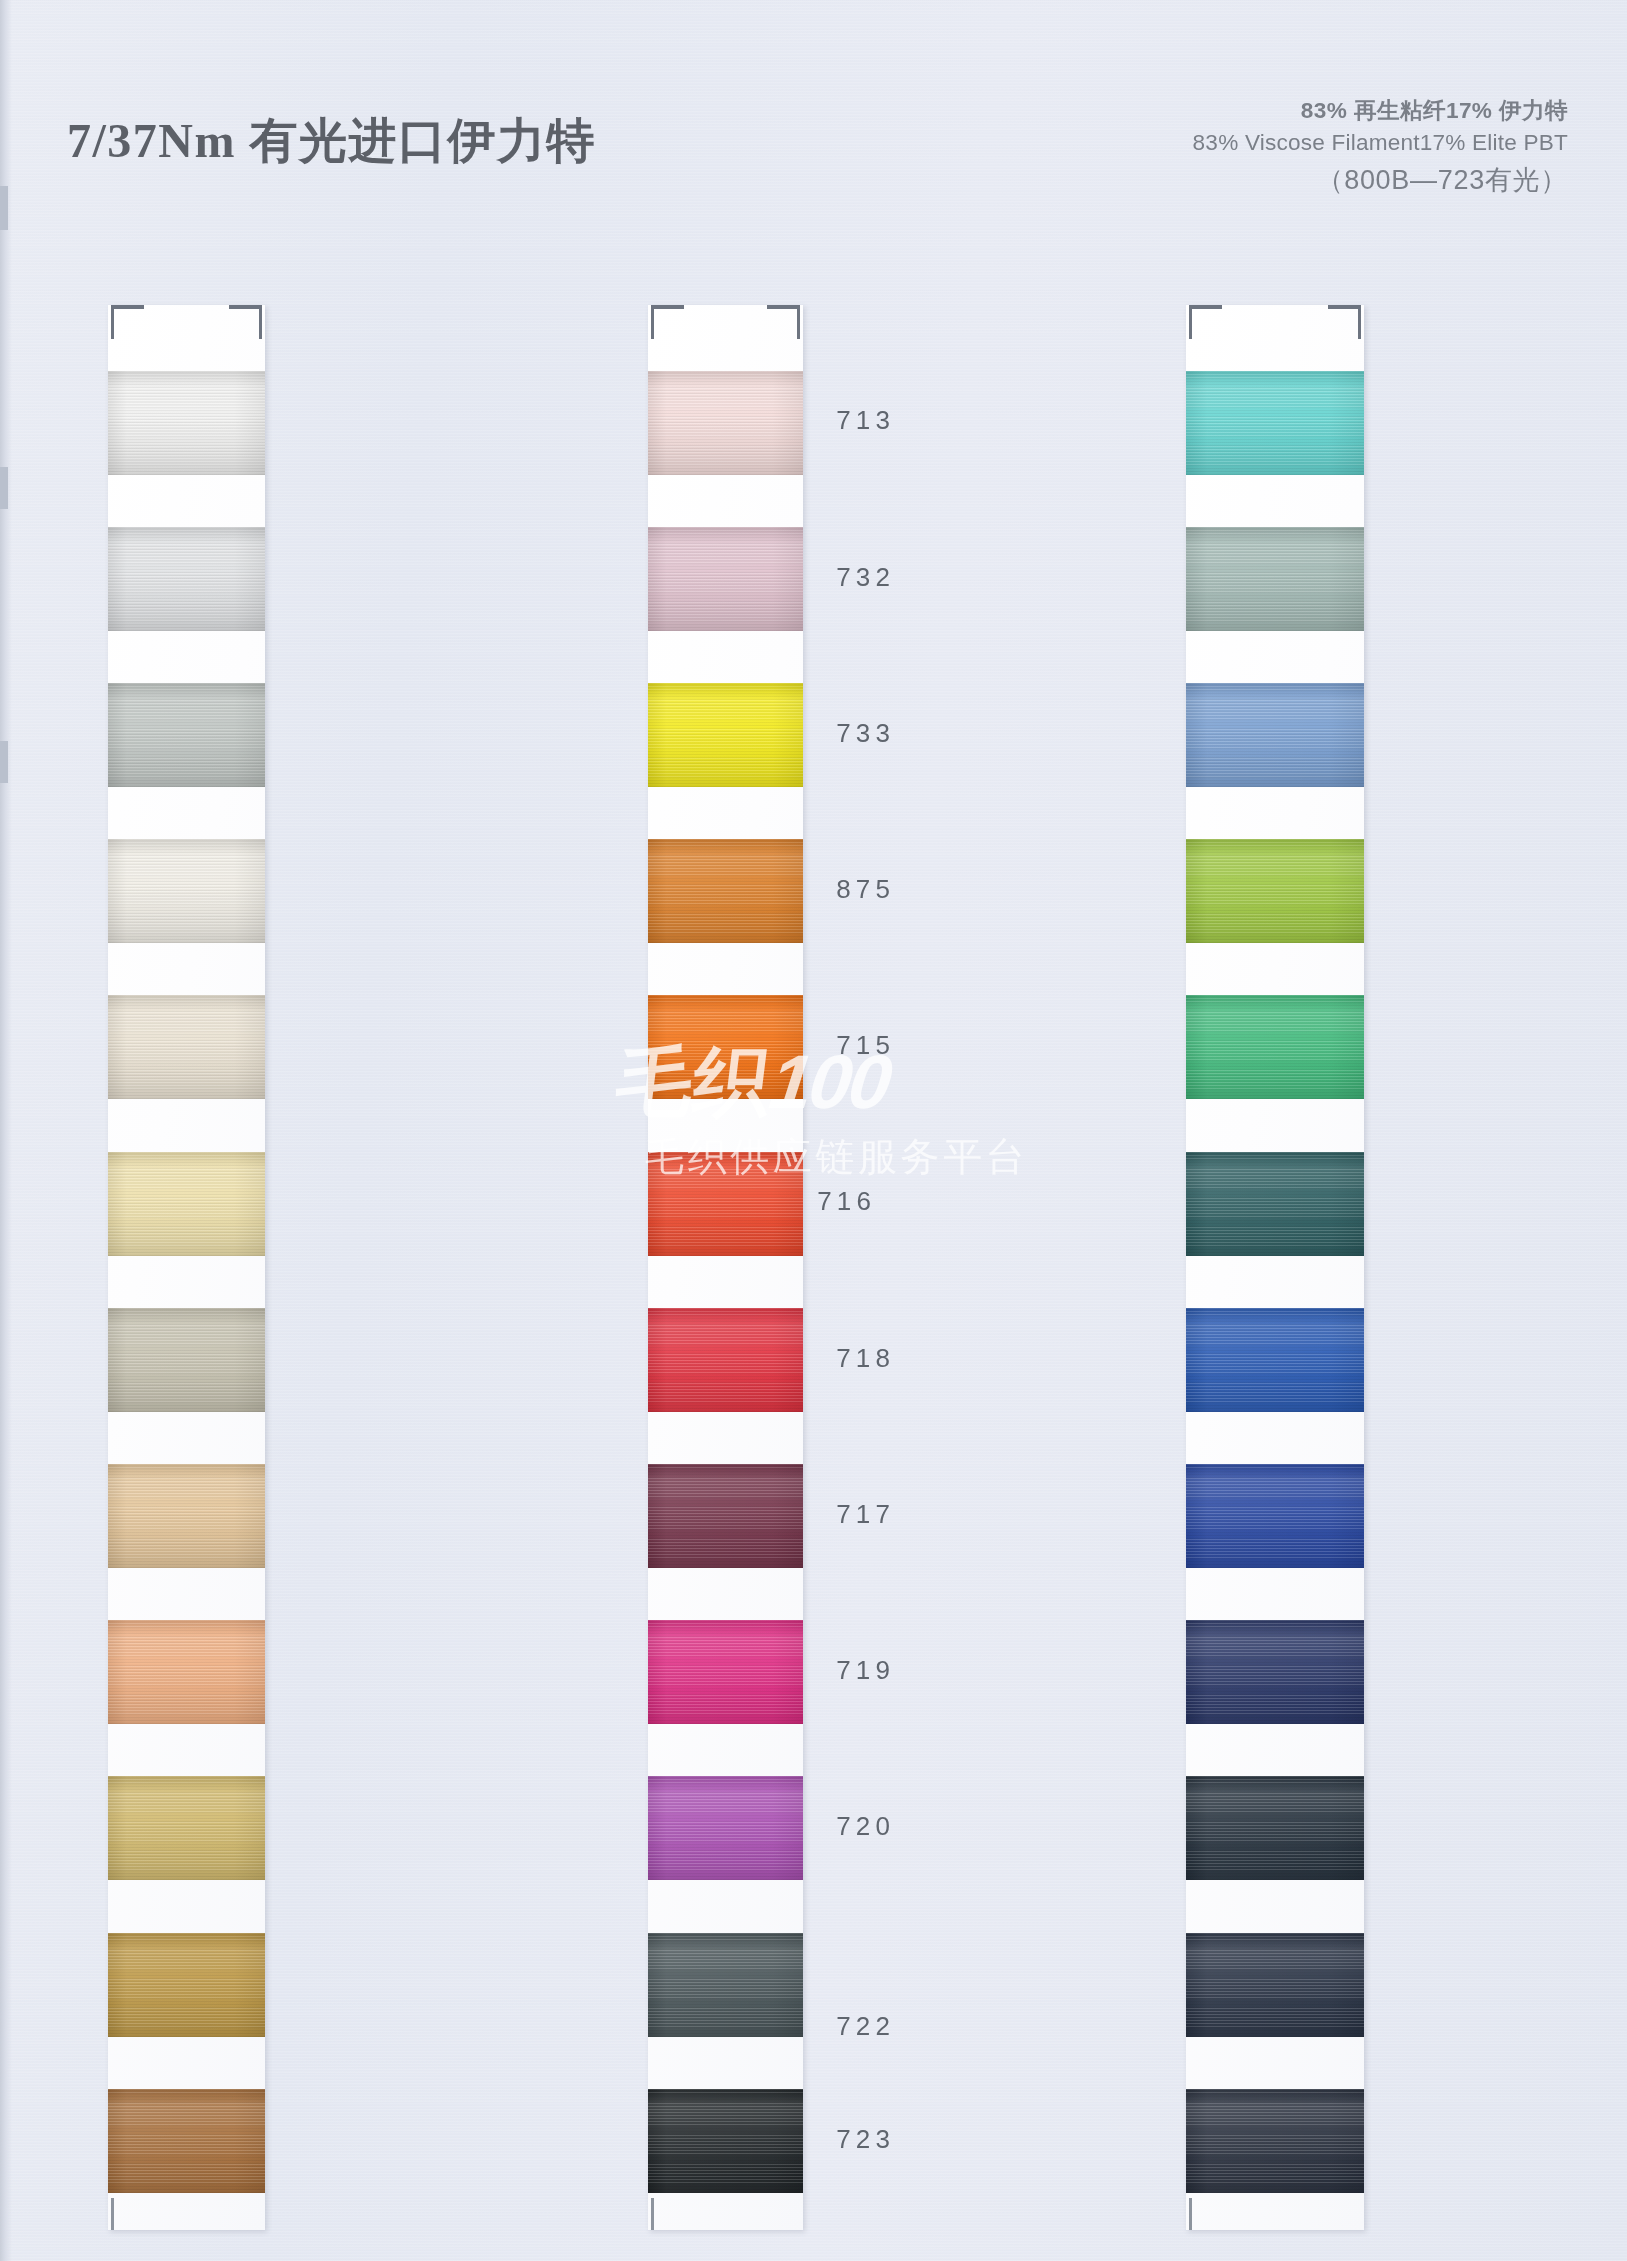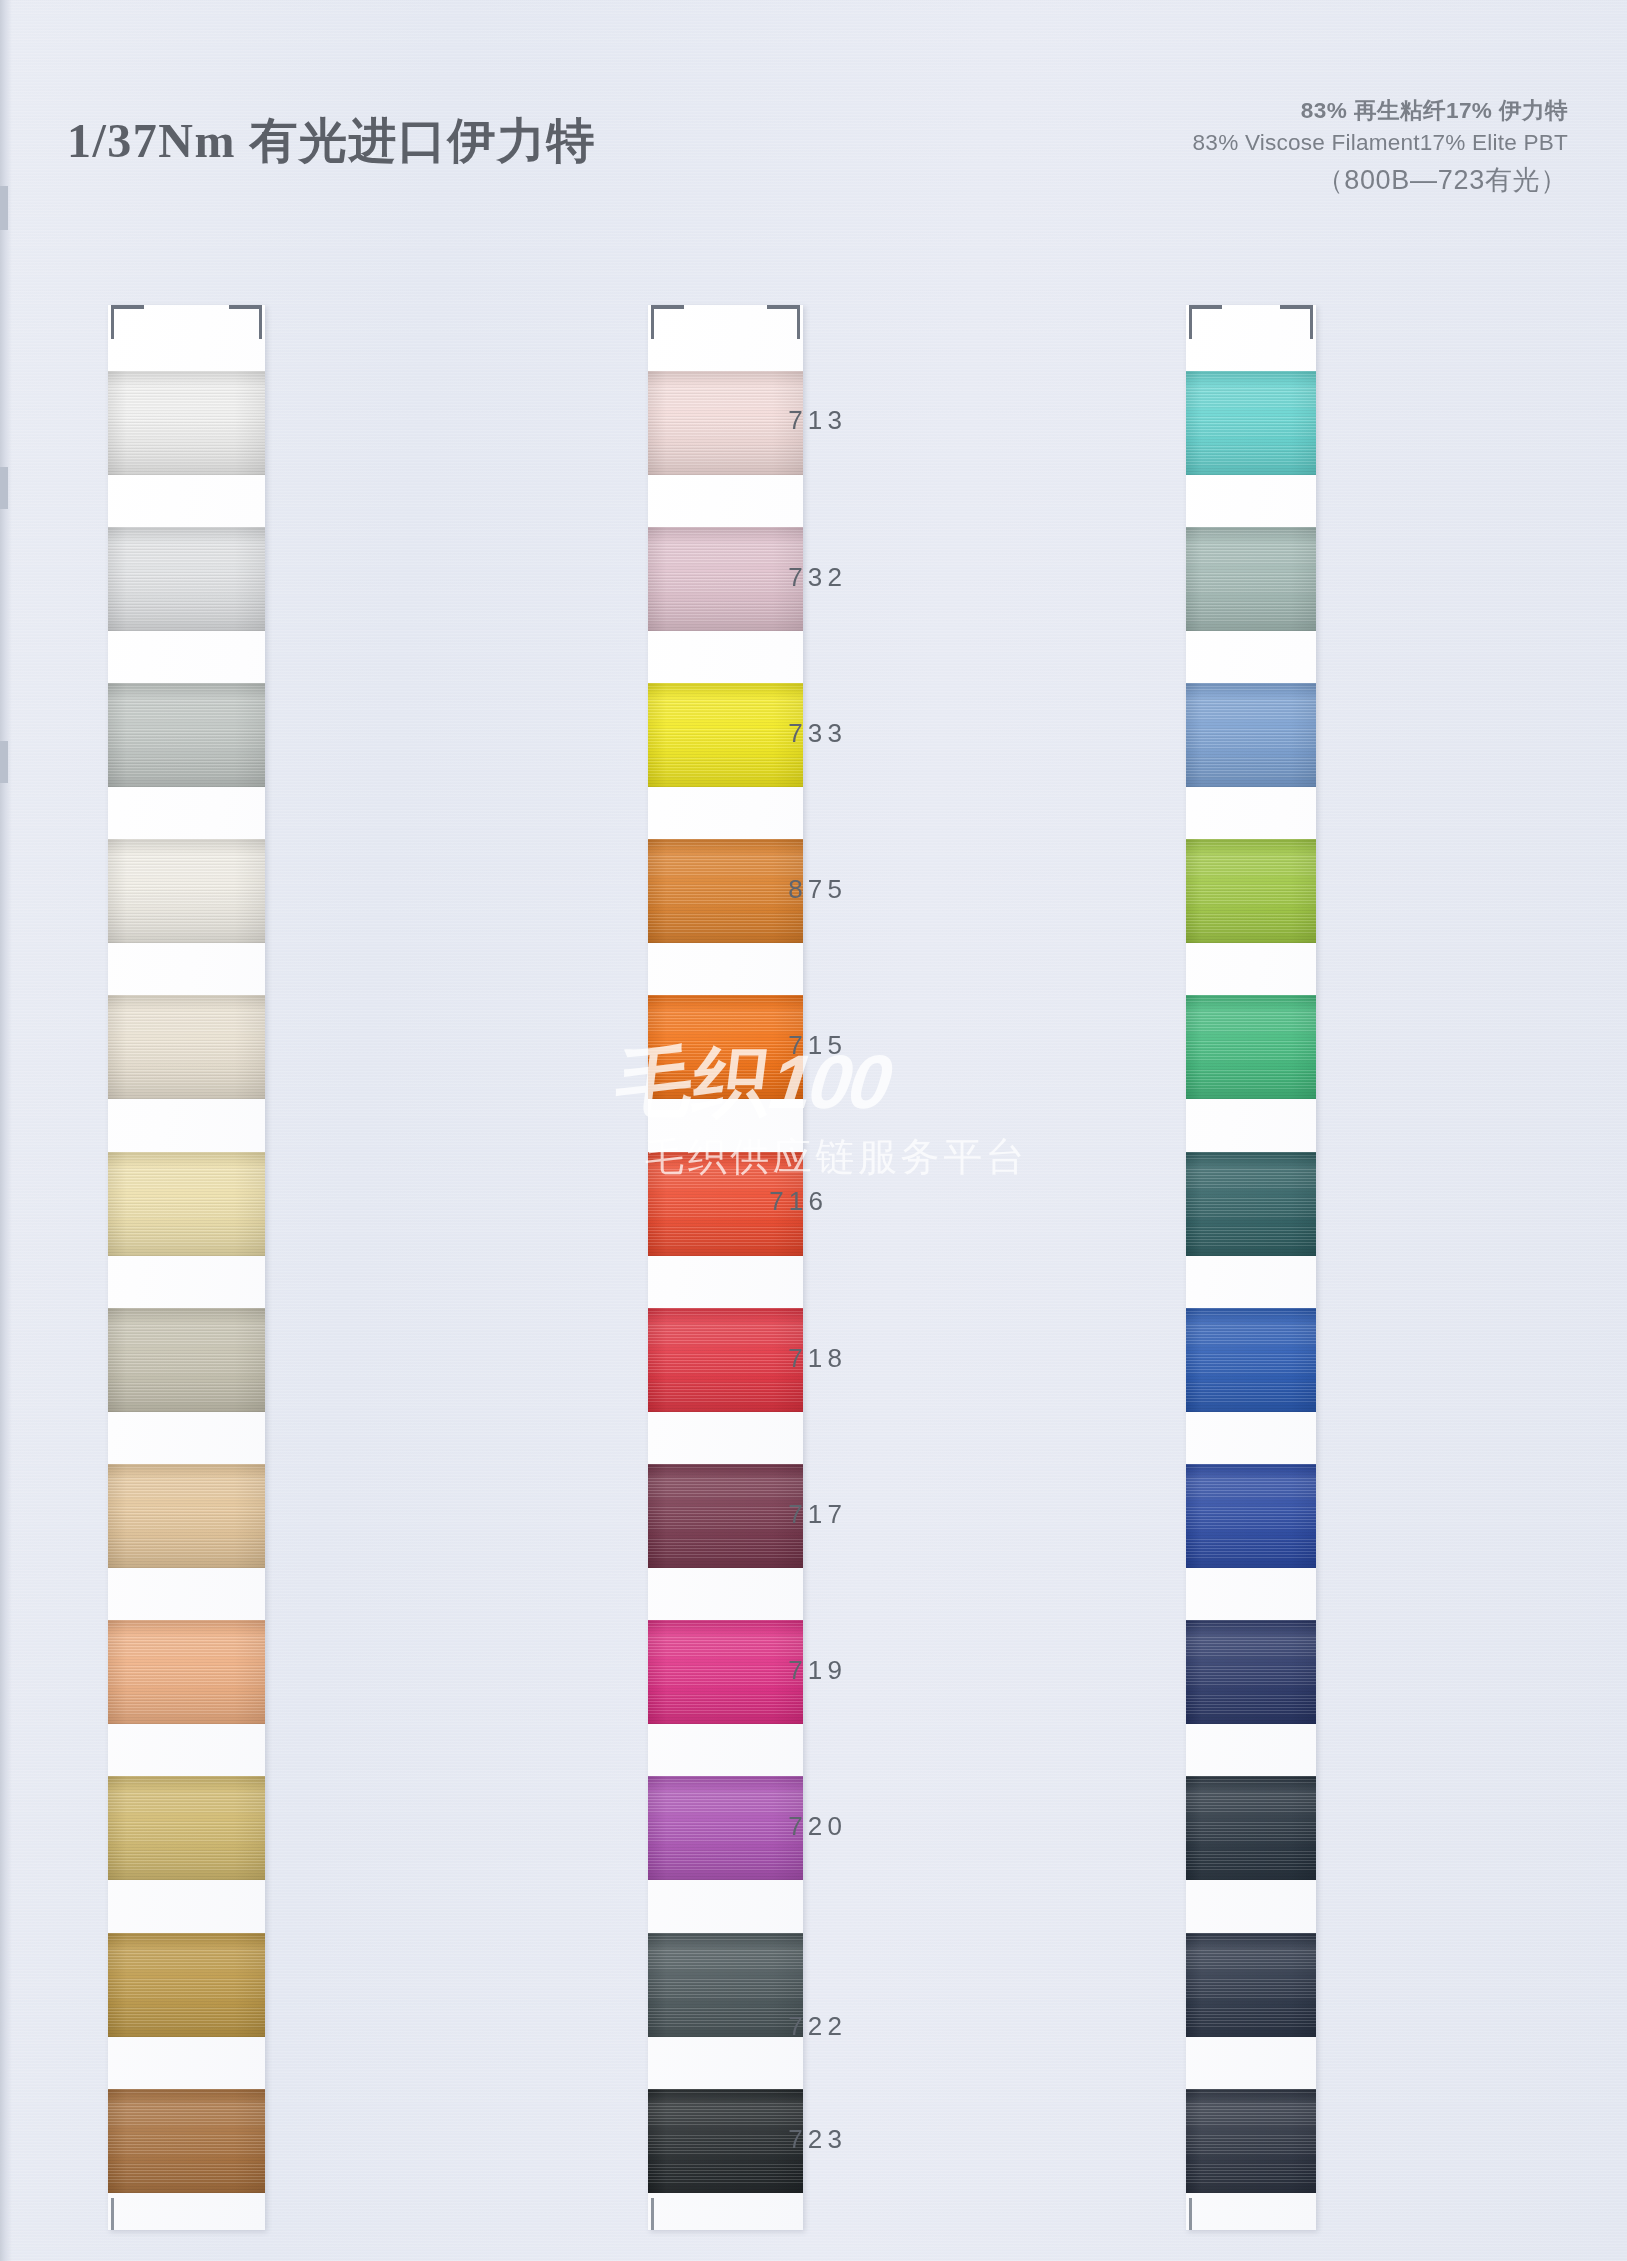--- a/index.html
+++ b/index.html
@@ -214,21 +214,21 @@
 </head>
 <body>
 
 <div class="paper-bg"></div>
 <div class="scan-edge-left"></div>
 <div class="scan-edge-notch" style="top:186px;height:44px;"></div>
 <div class="scan-edge-notch" style="top:467px;height:42px;"></div>
 <div class="scan-edge-notch" style="top:741px;height:42px;"></div>
 
 <header>
-  <div class="title">1/37Nm 有光进口伊力特</div>
+  <div class="title">7/37Nm 有光进口伊力特</div>
   <div class="spec">
     <div class="spec-cn">83% 再生粘纤17% 伊力特</div>
     <div class="spec-en">83% Viscose Filament17% Elite PBT</div>
     <div class="spec-rng">（800B—723有光）</div>
   </div>
 </header>
 
 <div class="columns" id="columns">
     <div class="column" style="left: 108px; width: 157px;">
       <div class="card" style="top: 305px; height: 1925px;">
@@ -361,21 +361,21 @@
           <div class="threads"></div>
           <div class="sheen"></div>
         </div>
         <div class="swatch" title="900" style="top: 1784px; height: 104px; --c: #23282b;">
           <div class="fill"></div>
           <div class="threads"></div>
           <div class="sheen"></div>
         </div>
       </div>
     </div>
-    <div class="column" style="left: 1186px; width: 130px;">
+    <div class="column" style="left: 1186px; width: 178px;">
       <div class="card" style="top: 305px; height: 1925px;">
         <div class="card-notch-l"></div>
         <div class="card-notch-r"></div>
         <div class="card-tick-l"></div>
         <div class="card-tick-r"></div>
         <div class="card-tick-bl"></div>
         <div class="swatch" title="713" style="top: 66px; height: 104px; --c: #66d6d2;">
           <div class="fill"></div>
           <div class="threads"></div>
           <div class="sheen"></div>

